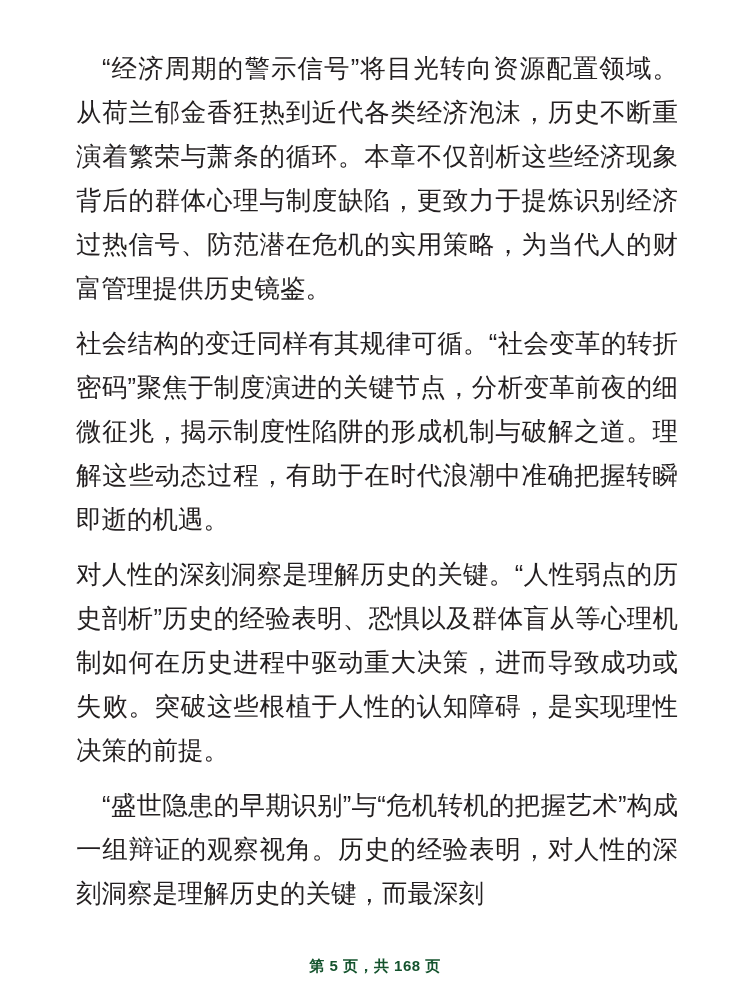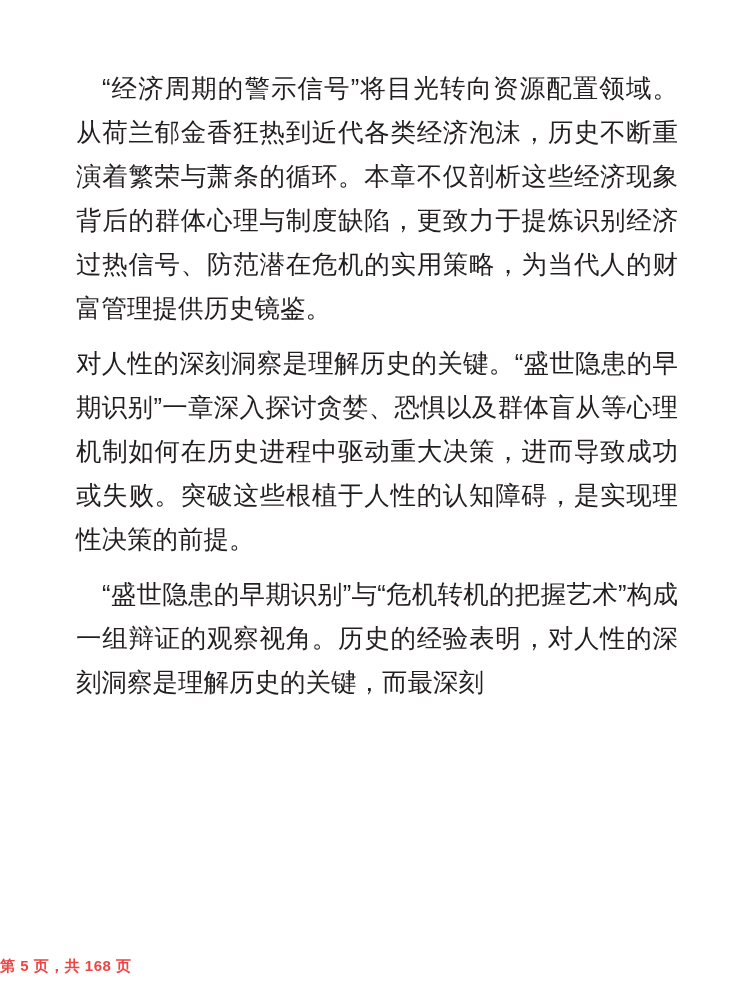--- a/index.html
+++ b/index.html
@@ -17,55 +17,55 @@
   }
   .page {
     width: 750px;
     height: 1000px;
     box-sizing: border-box;
     padding: 46px 72px 0 76px;
     position: relative;
   }
   .content {
     display: block;
-    margin-top: 20px;
   }
   p.para {
     margin: 0 0 11px 0;
     font-size: 25.5px;
     line-height: 44px;
     text-align: justify;
     text-justify: inter-character;
     letter-spacing: 0px;
     color: #231f20;
     font-weight: 400;
   }
   p.para.indent {
     text-indent: 26px;
   }
   .footer {
     position: absolute;
     left: 0;
     right: 0;
     bottom: 24px;
-    text-align: left;
+    text-align: center;
     font-size: 15px;
     font-weight: bold;
-    color: #ef4444;
+    color: #14532d;
     letter-spacing: 0.5px;
   }
   .footer .num {
     display: inline;
   }
 </style>
 </head>
 <body>
 
 <div class="page">
   <div class="content">
     <p class="para indent">“经济周期的警示信号”将目光转向资源配置领域。从荷兰郁金香狂热到近代各类经济泡沫，历史不断重演着繁荣与萧条的循环。本章不仅剖析这些经济现象背后的群体心理与制度缺陷，更致力于提炼识别经济过热信号、防范潜在危机的实用策略，为当代人的财富管理提供历史镜鉴。</p>
-    <p class="para">对人性的深刻洞察是理解历史的关键。“盛世隐患的早期识别”一章深入探讨贪婪、恐惧以及群体盲从等心理机制如何在历史进程中驱动重大决策，进而导致成功或失败。突破这些根植于人性的认知障碍，是实现理性决策的前提。</p>
+    <p class="para">社会结构的变迁同样有其规律可循。“社会变革的转折密码”聚焦于制度演进的关键节点，分析变革前夜的细微征兆，揭示制度性陷阱的形成机制与破解之道。理解这些动态过程，有助于在时代浪潮中准确把握转瞬即逝的机遇。</p>
+    <p class="para">对人性的深刻洞察是理解历史的关键。“人性弱点的历史剖析”历史的经验表明、恐惧以及群体盲从等心理机制如何在历史进程中驱动重大决策，进而导致成功或失败。突破这些根植于人性的认知障碍，是实现理性决策的前提。</p>
     <p class="para indent">“盛世隐患的早期识别”与“危机转机的把握艺术”构成一组辩证的观察视角。历史的经验表明，对人性的深刻洞察是理解历史的关键，而最深刻</p>
   </div>
   <div class="footer">
     <span class="num">第 5 页，共 168 页</span>
   </div>
 </div>
 
 </body></html>

